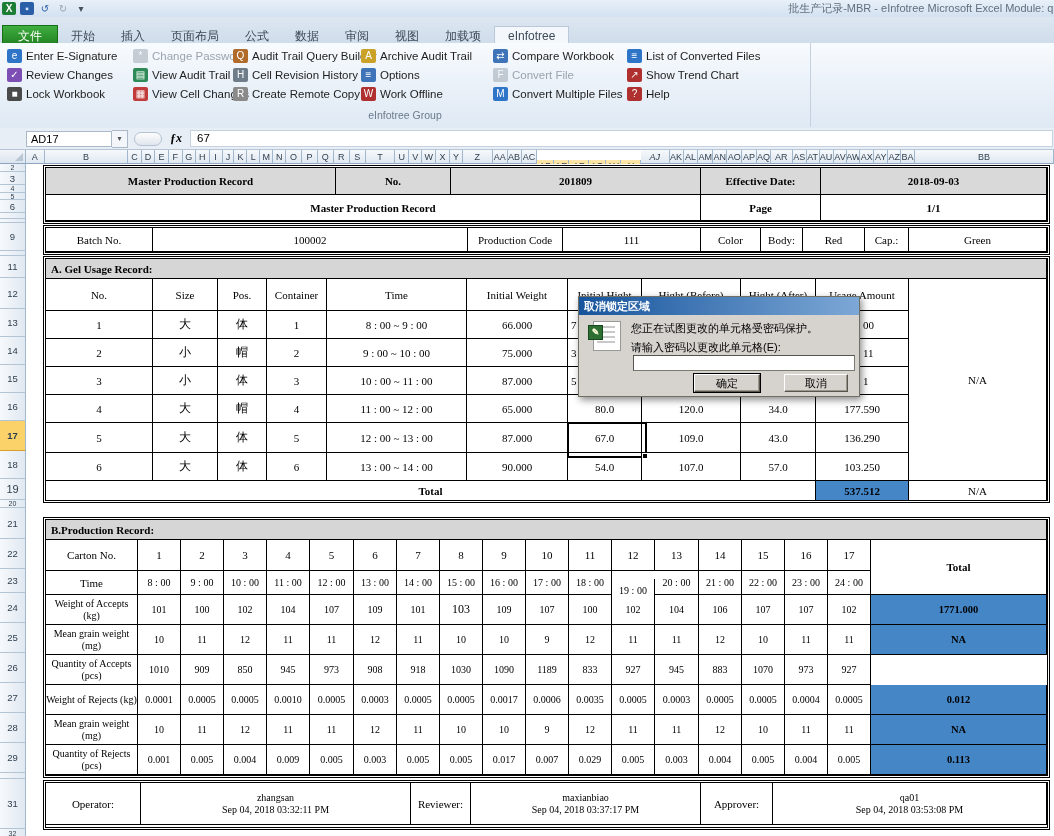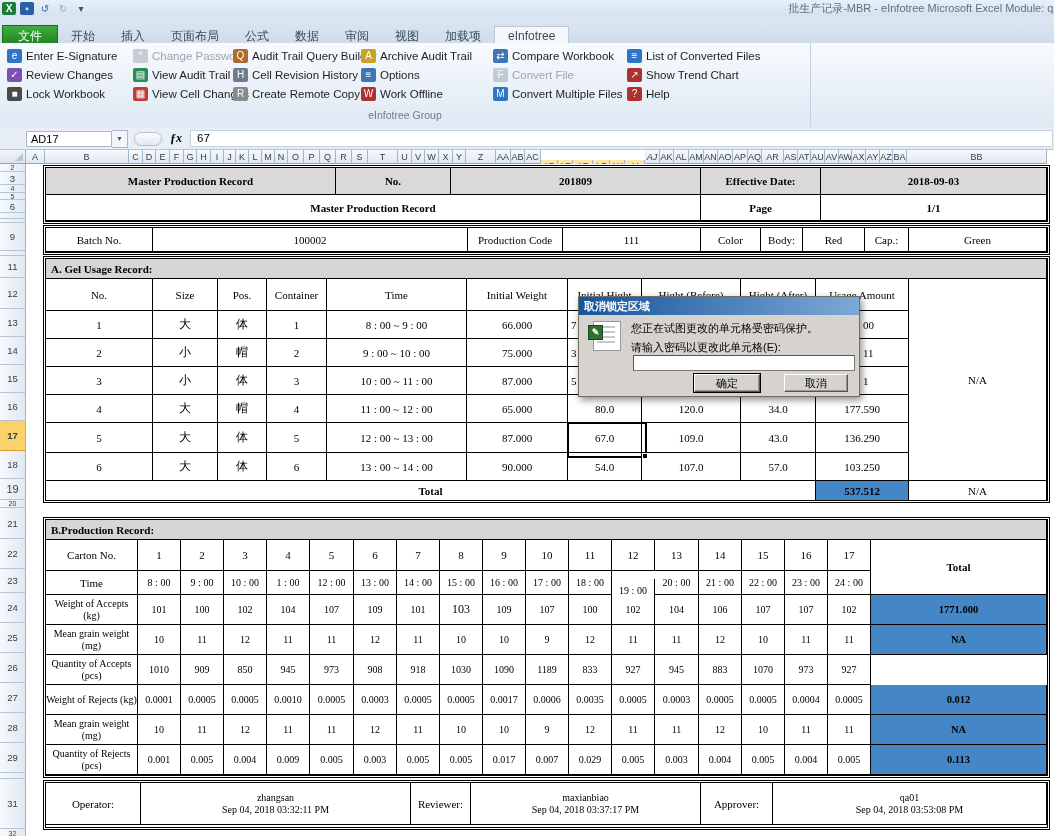--- a/index.html
+++ b/index.html
@@ -244,21 +244,21 @@
       <div class="chdr" style="width: 30px;">Z</div>
       <div class="chdr" style="width: 15px;">AA</div>
       <div class="chdr" style="width: 14px;">AB</div>
       <div class="chdr" style="width: 16px;">AC</div>
       <div class="chdr hl" style="width: 17px;">AD</div>
       <div class="chdr hl" style="width: 15px;">AE</div>
       <div class="chdr hl" style="width: 20px;">AF</div>
       <div class="chdr hl" style="width: 17px;">AG</div>
       <div class="chdr hl" style="width: 15px;">AH</div>
       <div class="chdr hl" style="width: 20px;">AI</div>
-      <div class="chdr" style="width: 15px; font-style: italic;">AJ</div>
+      <div class="chdr" style="width: 29px; font-style: italic;">AJ</div>
       <div class="chdr" style="width: 14px;">AK</div>
       <div class="chdr" style="width: 15px;">AL</div>
       <div class="chdr" style="width: 15px;">AM</div>
       <div class="chdr" style="width: 14px;">AN</div>
       <div class="chdr" style="width: 15px;">AO</div>
       <div class="chdr" style="width: 15px;">AP</div>
       <div class="chdr" style="width: 14px;">AQ</div>
       <div class="chdr" style="width: 22px;">AR</div>
       <div class="chdr" style="width: 14px;">AS</div>
       <div class="chdr" style="width: 13px;">AT</div>
@@ -423,21 +423,21 @@
         <div class="cell" style="left: 609px; top: 20px; width: 44px; height: 31px;">13</div>
         <div class="cell" style="left: 653px; top: 20px; width: 43px; height: 31px;">14</div>
         <div class="cell" style="left: 696px; top: 20px; width: 43px; height: 31px;">15</div>
         <div class="cell" style="left: 739px; top: 20px; width: 43px; height: 31px;">16</div>
         <div class="cell" style="left: 782px; top: 20px; width: 43px; height: 31px;">17</div>
         <div class="cell bold" style="left: 825px; top: 20px; width: 176px; height: 55px;">Total</div>
         <div class="cell" style="left: 0px; top: 51px; width: 92px; height: 24px;">Time</div>
         <div class="cell" style="left: 92px; top: 51px; width: 43px; height: 24px; font-size: 10px;">8 : 00</div>
         <div class="cell" style="left: 135px; top: 51px; width: 43px; height: 24px; font-size: 10px;">9 : 00</div>
         <div class="cell" style="left: 178px; top: 51px; width: 43px; height: 24px; font-size: 10px;">10 : 00</div>
-        <div class="cell" style="left: 221px; top: 51px; width: 43px; height: 24px; font-size: 10px;">1 : 00</div>
+        <div class="cell" style="left: 221px; top: 51px; width: 43px; height: 24px; font-size: 10px;">11 : 00</div>
         <div class="cell" style="left: 264px; top: 51px; width: 44px; height: 24px; font-size: 10px;">12 : 00</div>
         <div class="cell" style="left: 308px; top: 51px; width: 43px; height: 24px; font-size: 10px;">13 : 00</div>
         <div class="cell" style="left: 351px; top: 51px; width: 43px; height: 24px; font-size: 10px;">14 : 00</div>
         <div class="cell" style="left: 394px; top: 51px; width: 43px; height: 24px; font-size: 10px;">15 : 00</div>
         <div class="cell" style="left: 437px; top: 51px; width: 43px; height: 24px; font-size: 10px;">16 : 00</div>
         <div class="cell" style="left: 480px; top: 51px; width: 43px; height: 24px; font-size: 10px;">17 : 00</div>
         <div class="cell" style="left: 523px; top: 51px; width: 43px; height: 24px; font-size: 10px;">18 : 00</div>
         <div class="cell" style="left: 566px; top: 59px; width: 43px; height: 24px; font-size: 10px;">19 : 00</div>
         <div class="cell" style="left: 609px; top: 51px; width: 44px; height: 24px; font-size: 10px;">20 : 00</div>
         <div class="cell" style="left: 653px; top: 51px; width: 43px; height: 24px; font-size: 10px;">21 : 00</div>

